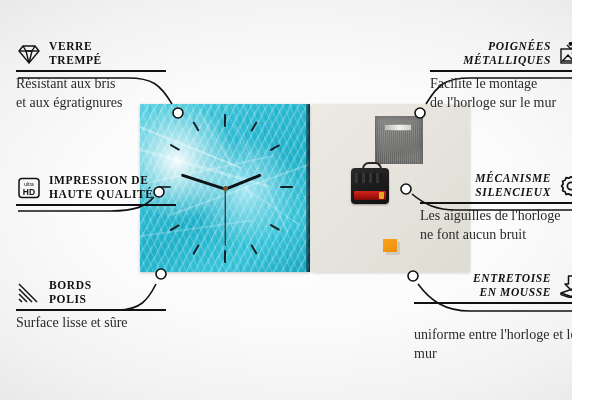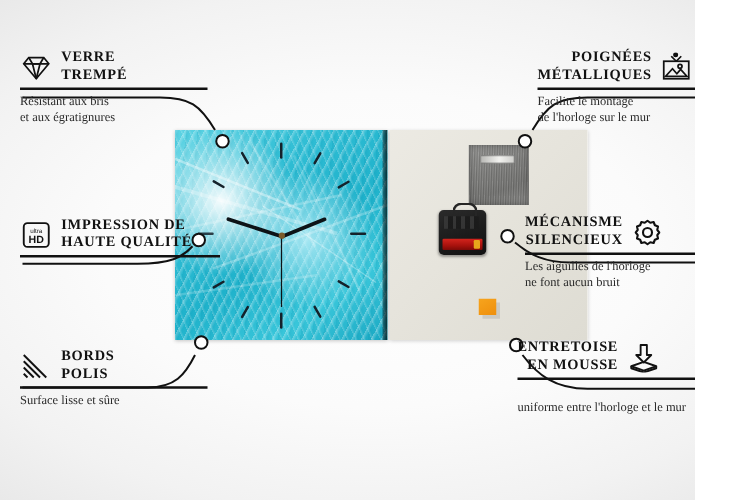--- a/index.html
+++ b/index.html
@@ -6,20 +6,21 @@
   body{
     width:600px;height:400px;overflow:hidden;
     font-family:"Liberation Serif",serif;
     background:#ffffff;
   }
   #stage{
     position:relative;width:556px;height:400px;
     background:
       radial-gradient(ellipse 520px 300px at 300px 200px,#ffffff 0%,#fbfbfb 42%,#f2f2f2 70%,#e9e9e9 88%,#e2e2e2 100%);
     overflow:hidden;
+    padding-left:16px;
   }
 
   
   .photo{
     position:absolute;left:140px;top:104px;width:330px;height:168px;
   }
   .clock-panel{
     position:absolute;left:0;top:0;width:170px;height:168px;
     background:
       radial-gradient(circle at 22% 34%,rgba(255,255,255,.95) 0%,rgba(255,255,255,0) 34%),
@@ -90,31 +91,31 @@
 
   
   svg.leaders{position:absolute;left:0;top:0;width:600px;height:400px;pointer-events:none;}
   svg.leaders path{fill:none;stroke:#111;stroke-width:1.6;}
   svg.leaders circle{fill:#ffffff;stroke:#111;stroke-width:1.6;}
 
   
   .callout{position:absolute;}
   .callout .head{display:flex;align-items:center;gap:7px;}
   .callout.left .head{justify-content:flex-start;}
-  .callout.right .head{justify-content:flex-start;}
+  .callout.right .head{justify-content:flex-end;font-style:italic;}
   .title{
     font-family:"Liberation Serif",serif;
     font-weight:bold;font-size:11.5px;letter-spacing:.6px;
     color:#111;line-height:1.18;text-transform:uppercase;
   }
   .callout.right .title{text-align:right;}
   .rule{height:1.6px;background:#111;margin-top:3px;}
   .desc{
     font-family:"Liberation Serif",serif;
-    font-size:10px;color:#2a2a2a;line-height:1.35;margin-top:3px;
+    font-size:14px;color:#2a2a2a;line-height:1.35;margin-top:3px;
   }
   .callout.right .desc{}
   .ico{width:26px;height:24px;flex:0 0 26px;display:block;}
   .ico svg{display:block;}
 
   
   #c-verre{left:16px;top:40px;width:150px;}
   #c-impression{left:16px;top:174px;width:160px;}
   #c-bords{left:16px;top:279px;width:150px;}
   #c-poignees{left:430px;top:40px;width:154px;}

